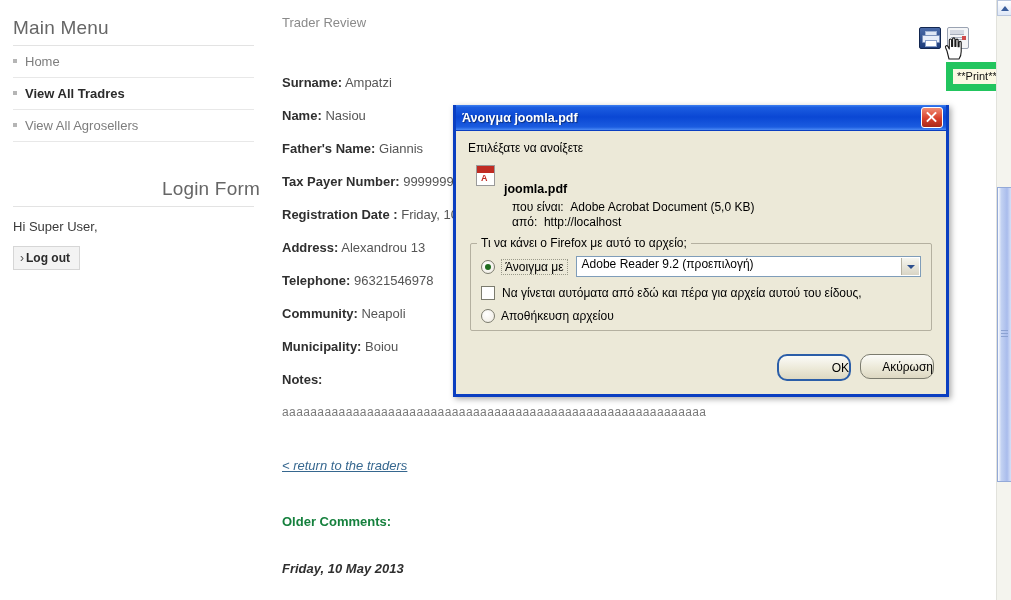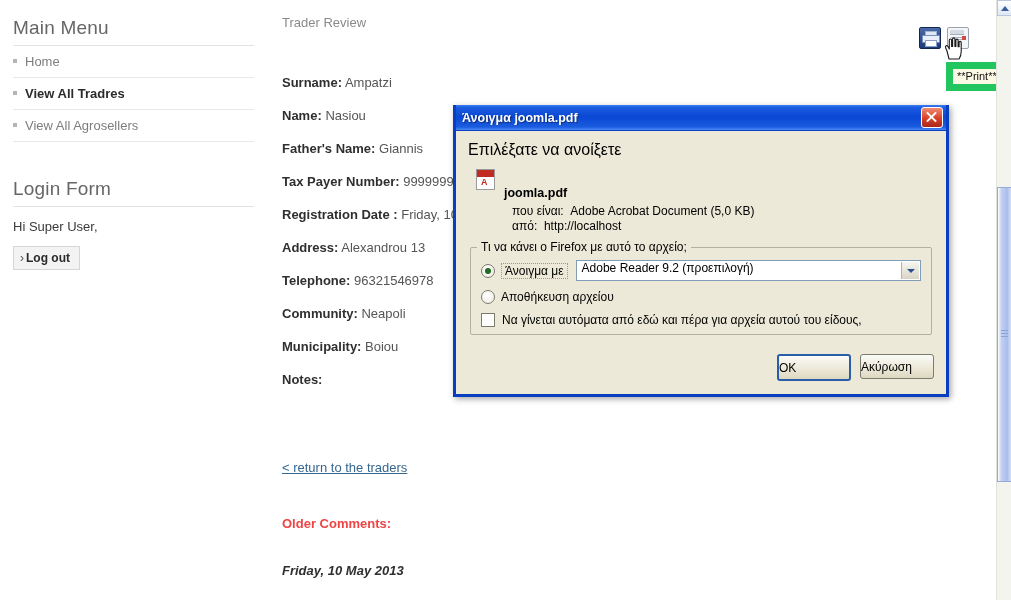--- a/index.html
+++ b/index.html
@@ -36,21 +36,21 @@
   }
   .module-title {
     font-size: 19px;
     font-weight: normal;
     color: #666666;
     letter-spacing: 0.2px;
     padding: 0 0 6px 13px;
     margin: 0;
   }
   #mainmenu-title { margin-top: 17px; }
-  #loginform-title { margin-top: 36px; }
+  #loginform-title { margin-top: 36px; text-align: right; }
   .module-rule {
     border-top: 1px solid #e3e3e3;
     margin: 0 6px 0 13px;
     height: 0;
     font-size: 0;
     line-height: 0;
   }
   ul.menu {
     list-style: none;
     margin: 0;
@@ -132,30 +132,31 @@
     font-size: 12px;
     color: #7a7a7a;
     letter-spacing: 0.4px;
     white-space: nowrap;
     overflow: hidden;
     width: 640px;
     margin-top: 3px;
   }
   #return-link {
     display: inline-block;
-    margin-top: 55px;
+    margin-top: 39px;
     color: #36678f;
     font-size: 13px;
     text-decoration: underline;
+    font-style: italic;
   }
   #older-comments-heading {
     margin-top: 41px;
     font-size: 13px;
     font-weight: bold;
-    color: #ef4444;
+    color: #15803d;
   }
   .comment-date {
     margin-top: 32px;
     font-size: 13px;
     font-style: italic;
     font-weight: bold;
     color: #2f2f2f;
   }
 
   
@@ -340,21 +341,21 @@
   #dialog-close .x1, #dialog-close .x2 {
     position: absolute;
     left: 3px; top: 8px;
     width: 13px; height: 2px;
     background: #ffffff;
   }
   #dialog-close .x1 { transform: rotate(45deg); }
   #dialog-close .x2 { transform: rotate(-45deg); }
 
   #dialog-body { padding: 10px 12px 0 12px; }
-  #dialog-intro { font-size: 16px; margin-bottom: 9px; }
+  #dialog-intro { font-size: 12px; margin-bottom: 9px; }
   #file-row { display: flex; align-items: flex-start; margin-left: 8px; }
   #pdf-icon {
     width: 17px; height: 19px;
     background: #ffffff;
     border: 1px solid #9a9a9a;
     position: relative;
     flex: 0 0 auto;
     margin-top: 1px;
   }
   #pdf-icon .band {
@@ -453,25 +454,25 @@
     right: 12px;
     bottom: 13px;
     display: flex;
     gap: 9px;
   }
   .dlg-btn {
     min-width: 72px;
     height: 23px;
     background: linear-gradient(#fbfbf8, #ece9d8 55%, #ddd8c2);
     border: 1px solid #7b7b6e;
-    border-radius: 3px;
+    border-radius: 10px;
     font-size: 12px;
     display: flex;
     align-items: center;
-    justify-content: flex-start;
+    justify-content: flex-end;
     cursor: pointer;
     color: #000;
   }
   .dlg-btn.default {
     border: 2px solid #2b5ea8;
     min-width: 70px;
   }
 </style>
 </head>
 <body>
@@ -549,20 +550,21 @@
         <span class="lbl">Community:</span>
         <span class="val">Neapoli</span>
       </div>
       <div class="field-row">
         <span class="lbl">Municipality:</span>
         <span class="val">Boiou</span>
       </div>
       <div class="field-row">
         <span class="lbl">Notes:</span>
       </div>
+      <div id="notes-text">aaaaaaaaaaaaaaaaaaaaaaaaaaaaaaaaaaaaaaaaaaaaaaaaaaaaaaaaaaaa</div>
     </div>
 
     <a href="#" id="return-link">&lt; return to the traders</a>
 
     <div id="older-comments-heading">Older Comments:</div>
 
     <div class="comment">
       <div class="comment-date">Friday, 10 May 2013</div>
 
     </div>
@@ -629,27 +631,27 @@
           <span class="opt-label">Άνοιγμα με</span>
           <span id="app-select">
             <span>Adobe Reader 9.2 (προεπιλογή)</span>
             <span class="arrow-box">
               <span class="tri"></span>
             </span>
           </span>
         </div>
 
         <div class="opt-row">
+          <span class="checkbox"></span>
+          <span class="opt-label plain">Να γίνεται αυτόματα από εδώ και πέρα για αρχεία αυτού του είδους,</span>
+        </div>
+
+        <div class="opt-row">
           <span class="radio"></span>
           <span class="opt-label plain">Αποθήκευση αρχείου</span>
-        </div>
-
-        <div class="opt-row">
-          <span class="checkbox"></span>
-          <span class="opt-label plain">Να γίνεται αυτόματα από εδώ και πέρα για αρχεία αυτού του είδους,</span>
         </div>
       </div>
     </div>
 
     <div id="dialog-buttons">
       <div class="dlg-btn default">
         <span>OK</span>
       </div>
       <div class="dlg-btn">
         <span>Ακύρωση</span>

